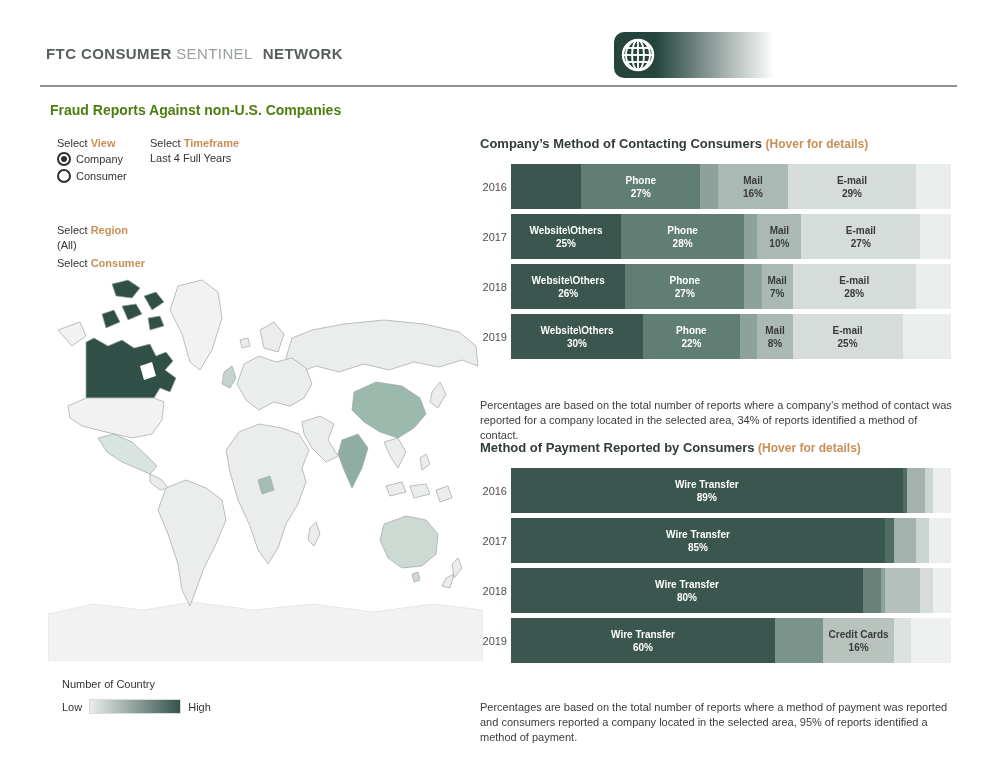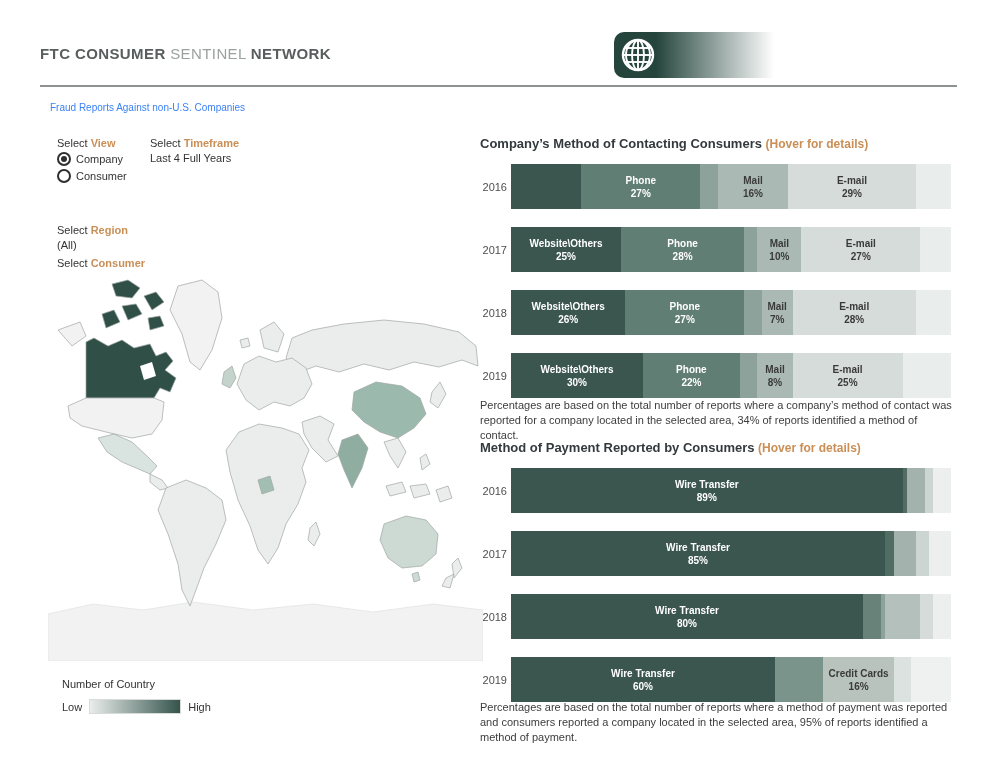--- a/index.html
+++ b/index.html
@@ -2,29 +2,29 @@
 <html><head>
 <meta charset="utf-8">
 <style>
   html,body{margin:0;padding:0;background:#fff;}
   .canvas{position:relative;width:1000px;height:771px;background:#ffffff;overflow:hidden;
           font-family:"Liberation Sans",sans-serif;}
   .abs{position:absolute;}
 
   
   .logo{left:40px;top:45px;font-size:15px;letter-spacing:.4px;white-space:nowrap;}
-  .logo .lt{font-weight:bold;color:#575e5d;}
+  .logo .lt{font-weight:bold;color:#575e5d;margin-left:6px;}
   .logo .md{font-weight:normal;color:#9ba19f;}
   .rule{left:40px;top:85px;width:917px;height:2px;background:#8e9290;}
   .gradbar{left:614px;top:32px;width:160px;height:46px;border-radius:10px 2px 2px 10px;
            background:linear-gradient(to right,#24443c 0%,#24443c 26%,rgba(36,68,60,0) 100%);}
   .globe{position:absolute;left:4px;top:3px;}
   .published{left:782px;top:44px;font-size:11px;color:#3e3e3e;line-height:15px;white-space:nowrap;}
 
-  .page-title{left:50px;top:102px;font-size:10px;font-weight:normal;color:#3b82f6;}
+  .page-title{left:50px;top:102px;font-size:14px;font-weight:bold;color:#4d7c0f;}
 
   
   .ctl{font-size:11px;color:#333;}
   .ctl .lbl{font-weight:normal;color:#333;}
   .accent{color:#c98f57;font-weight:bold;}
   .ctl .val{margin-top:3px;}
   .radio-row{display:flex;align-items:center;gap:5px;margin-top:3px;cursor:default;}
   .radio{width:10px;height:10px;border:2px solid #2e2e2e;border-radius:50%;background:#fff;
          position:relative;flex:0 0 auto;}
   .radio.checked::after{content:"";position:absolute;left:2px;top:2px;width:6px;height:6px;
@@ -33,21 +33,21 @@
   
   .map{left:48px;top:266px;}
   .legend-title{left:62px;top:678px;font-size:11px;color:#333;}
   .legend-row{left:62px;top:699px;display:flex;align-items:center;gap:7px;font-size:11px;color:#333;}
   .legend-grad{width:90px;height:13px;border:1px solid #d7dbd9;
                background:linear-gradient(to right,#e9edeb,#35544c);}
 
   
   .chart-title{font-size:13px;font-weight:bold;color:#323a3d;white-space:nowrap;text-align:center;}
   .hint{font-size:12px;color:#c98f57;font-weight:bold;}
-  .crow{display:flex;align-items:center;margin-bottom:18px;}
+  .crow{display:flex;align-items:center;margin-bottom:5px;}
   .ylab{width:27px;margin-right:4px;font-size:11px;color:#4e4e4e;text-align:right;flex:0 0 auto;}
   .bar{display:flex;width:440px;height:45px;}
   .seg{flex:0 0 auto;display:flex;flex-direction:column;justify-content:center;align-items:center;
        overflow:hidden;white-space:nowrap;}
   .seg .sl{font-size:10px;font-weight:bold;line-height:13px;}
   .tw{color:#ffffff;}
   .td{color:#3a3a3a;}
   .footnote{font-size:11px;color:#3c3c3c;line-height:15px;width:478px;}
   #c1title{left:480px;top:136px;} #c1{left:480px;top:164px;}
   #fn1{left:480px;top:398px;}

